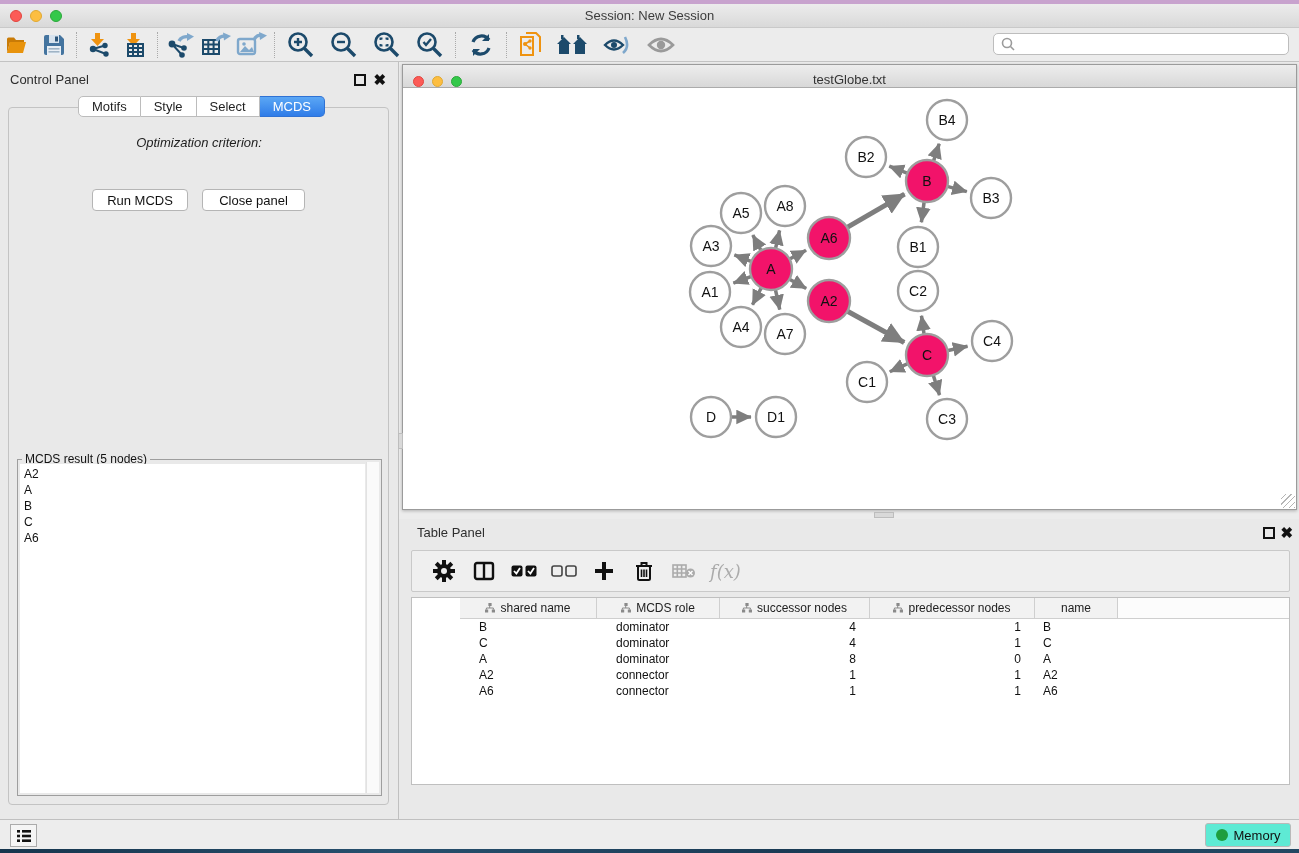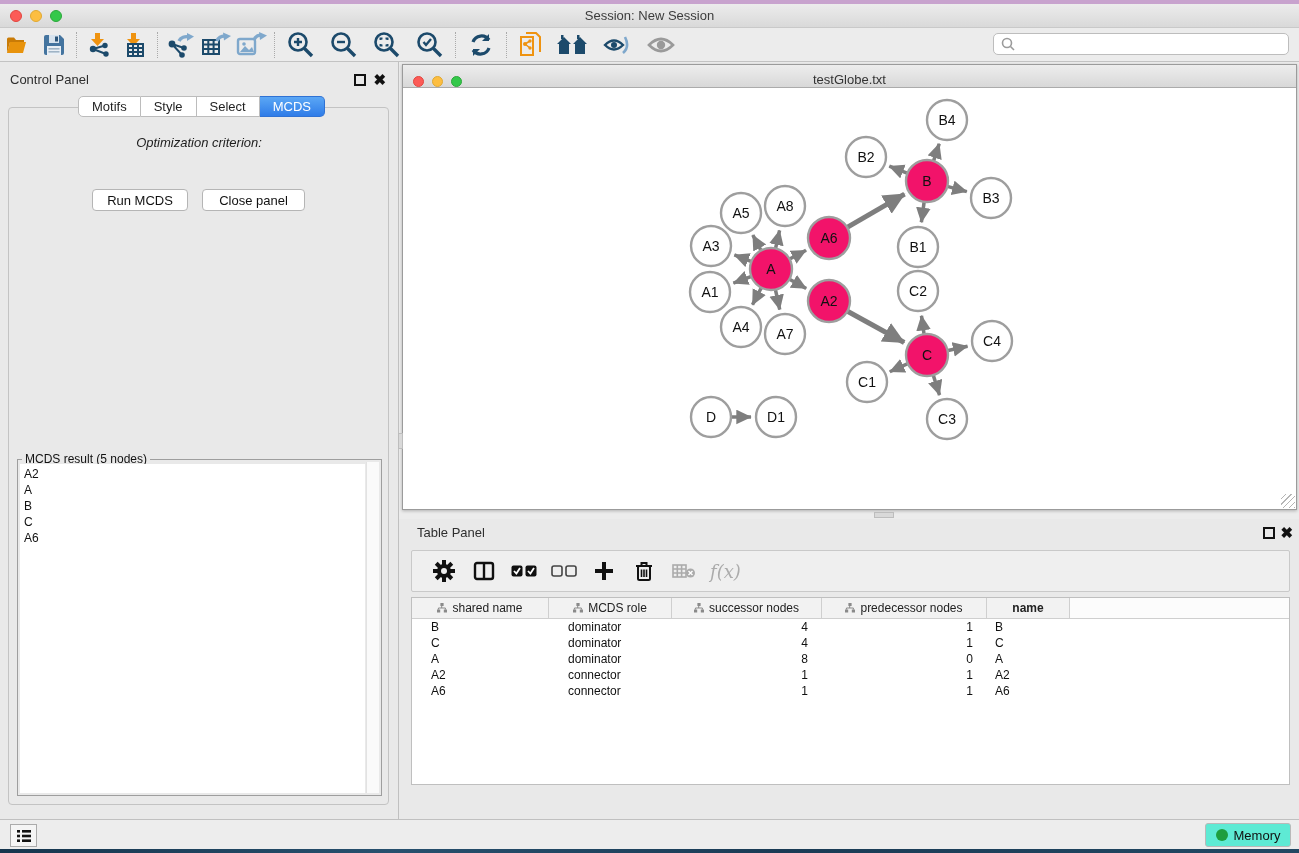--- a/index.html
+++ b/index.html
@@ -79,21 +79,21 @@
 
   
   #table-panel { left:399px; top:519px; width:900px; height:300px; background:#E9E9E9; }
   #tp-title { position:absolute; left:18px; top:6px; font-size:13px; color:#2E2E2E; }
   #tp-float { right:24px; } #tp-close { right:6px; }
   #tp-toolbar { position:absolute; left:12px; top:31px; width:879px; height:42px; background:#EFEFEF;
       border:1px solid #C9C9C9; border-radius:2px; display:flex; align-items:center; padding-left:12px; }
   .tp-icon { width:40px; height:34px; display:flex; align-items:center; justify-content:center; }
   #fx-label { font-family:"DejaVu Serif", serif; font-style:italic; font-size:18px; color:#ABABAB; margin-left:6px; }
 
-  #node-table { position:absolute; left:12px; top:78px; width:879px; height:188px; background:#fff; border:1px solid #BFBFBF; }
+  #node-table { position:absolute; left:12px; top:78px; width:879px; height:188px; background:#fff; border:1px solid #BFBFBF;padding-left:48px; }
   #nt-header { display:flex; height:21px; }
   .nt-hcell { background:#F2F2F2; border-right:1px solid #CFCFCF; border-bottom:1px solid #CFCFCF;
       display:flex; align-items:center; justify-content:center; font-size:12px; color:#222; gap:5px; }
   .nt-hfill { flex:1; border-bottom:1px solid #CFCFCF; background:#FCFCFC; }
   .nt-row { display:flex; height:16px; font-size:12px; color:#111; }
   .nt-cell { overflow:hidden; white-space:nowrap; line-height:16px; }
   .nt-cell.l { padding-left:19px; text-align:left; }
   .nt-cell.r { padding-right:14px; text-align:right; }
   .nt-cell.n { padding-left:8px; text-align:left; }
 
@@ -485,21 +485,21 @@
           <svg width="10" height="10" viewBox="0 0 10 10">
             <g fill="#8A8A8A">
               <rect x="3.4" y="0" width="3.2" height="3"></rect>
               <rect x="0" y="6.5" width="3.2" height="3"></rect>
               <rect x="6.8" y="6.5" width="3.2" height="3"></rect>
               <path d="M4.7 3 v2 M1.4 6.5 v-1.5 h7 v1.5" stroke="#8A8A8A" stroke-width="1" fill="none"></path>
             </g>
           </svg>
           <span>predecessor nodes</span>
         </div>
-        <div class="nt-hcell" style="width: 83px; font-weight: bold;">
+        <div class="nt-hcell" style="width: 83px;">
           <span>name</span>
         </div>
         <div class="nt-hfill"></div>
       </div>
     <div id="nt-body">
         <div class="nt-row">
           <div class="nt-cell l" style="width: 137px;">B</div>
           <div class="nt-cell l" style="width: 123px;">dominator</div>
           <div class="nt-cell r" style="width: 150px;">4</div>
           <div class="nt-cell r" style="width: 165px;">1</div>

